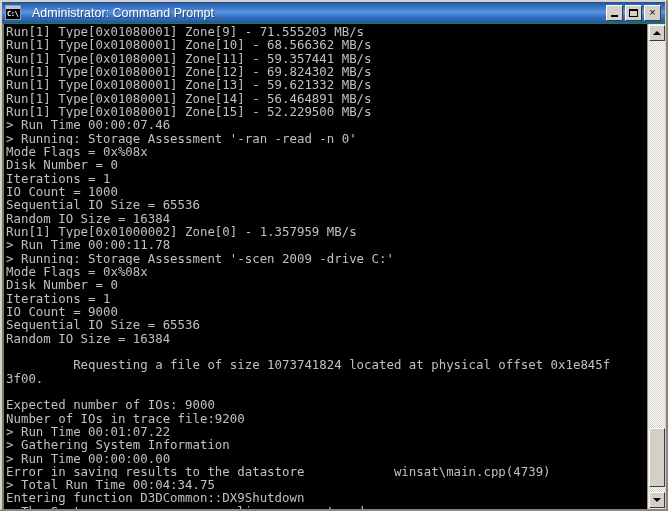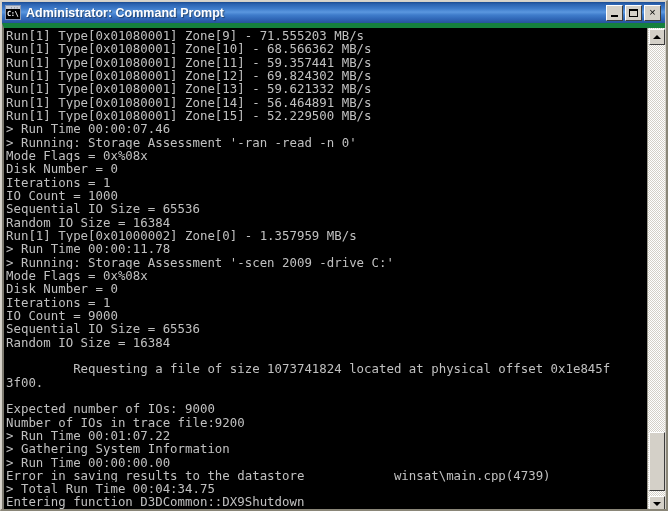--- a/index.html
+++ b/index.html
@@ -88,22 +88,22 @@
     font-family: "DejaVu Sans Mono", monospace;
     font-size: 7px;
     line-height: 8px;
     font-weight: bold;
     letter-spacing: -0.5px;
   }
   #title-text {
     color: #ffffff;
     font-family: "Liberation Sans", sans-serif;
     font-size: 12.5px;
-    font-weight: bold;
-    margin-left: 5px;
+    font-weight: normal;
+    margin-left: 11px;
     white-space: nowrap;
     text-shadow: 1px 1px 1px rgba(0,0,0,0.45);
   }
   #titlebar .tb-buttons {
     display: flex;
     align-items: center;
     gap: 2px;
     padding-right: 4px;
     flex: 0 0 auto;
   }
@@ -152,21 +152,21 @@
   
   #client {
     position: absolute;
     left: 1px;
     top: 22px;
     width: 663px;
     height: 486px;
     background: #000000;
     box-sizing: border-box;
     border-left: 2px solid #7d7a70;
-    border-top: 5px solid #15803d;
+    border-top: 1px solid #15803d;
   }
 
   
   #console {
     position: absolute;
     left: 2px;
     top: 0px;
     width: 641px;
     height: 485px;
     overflow: hidden;

